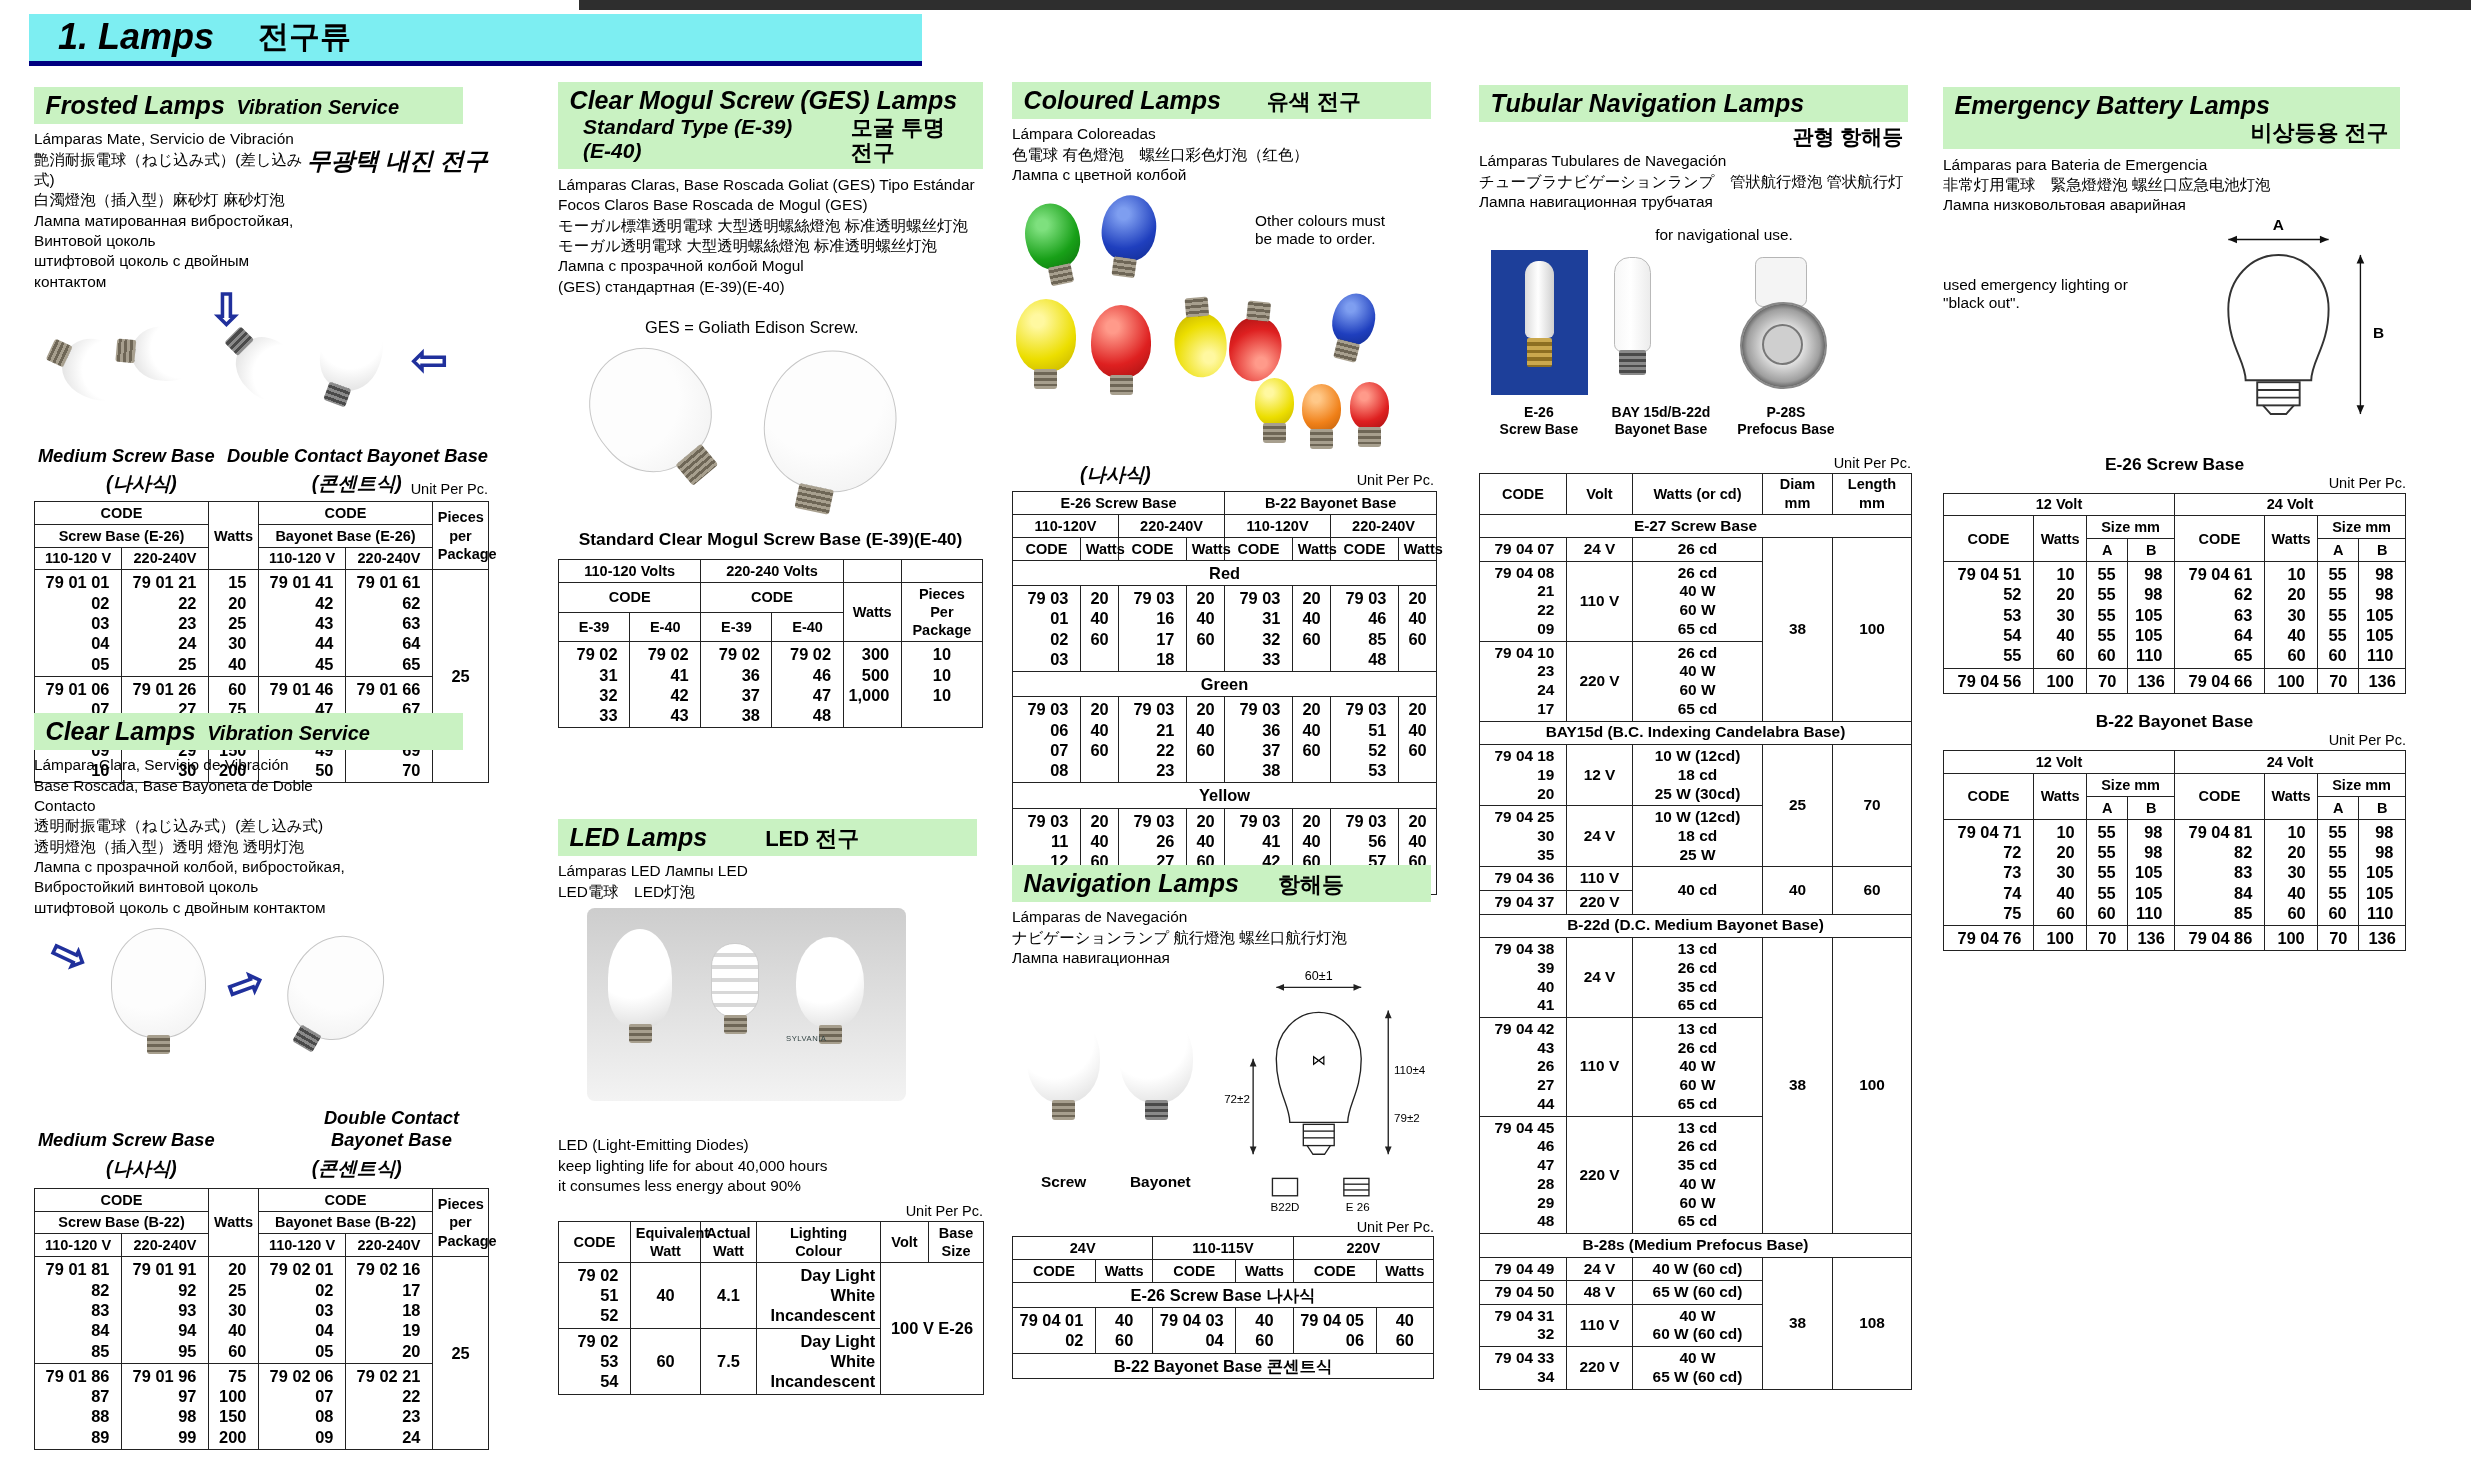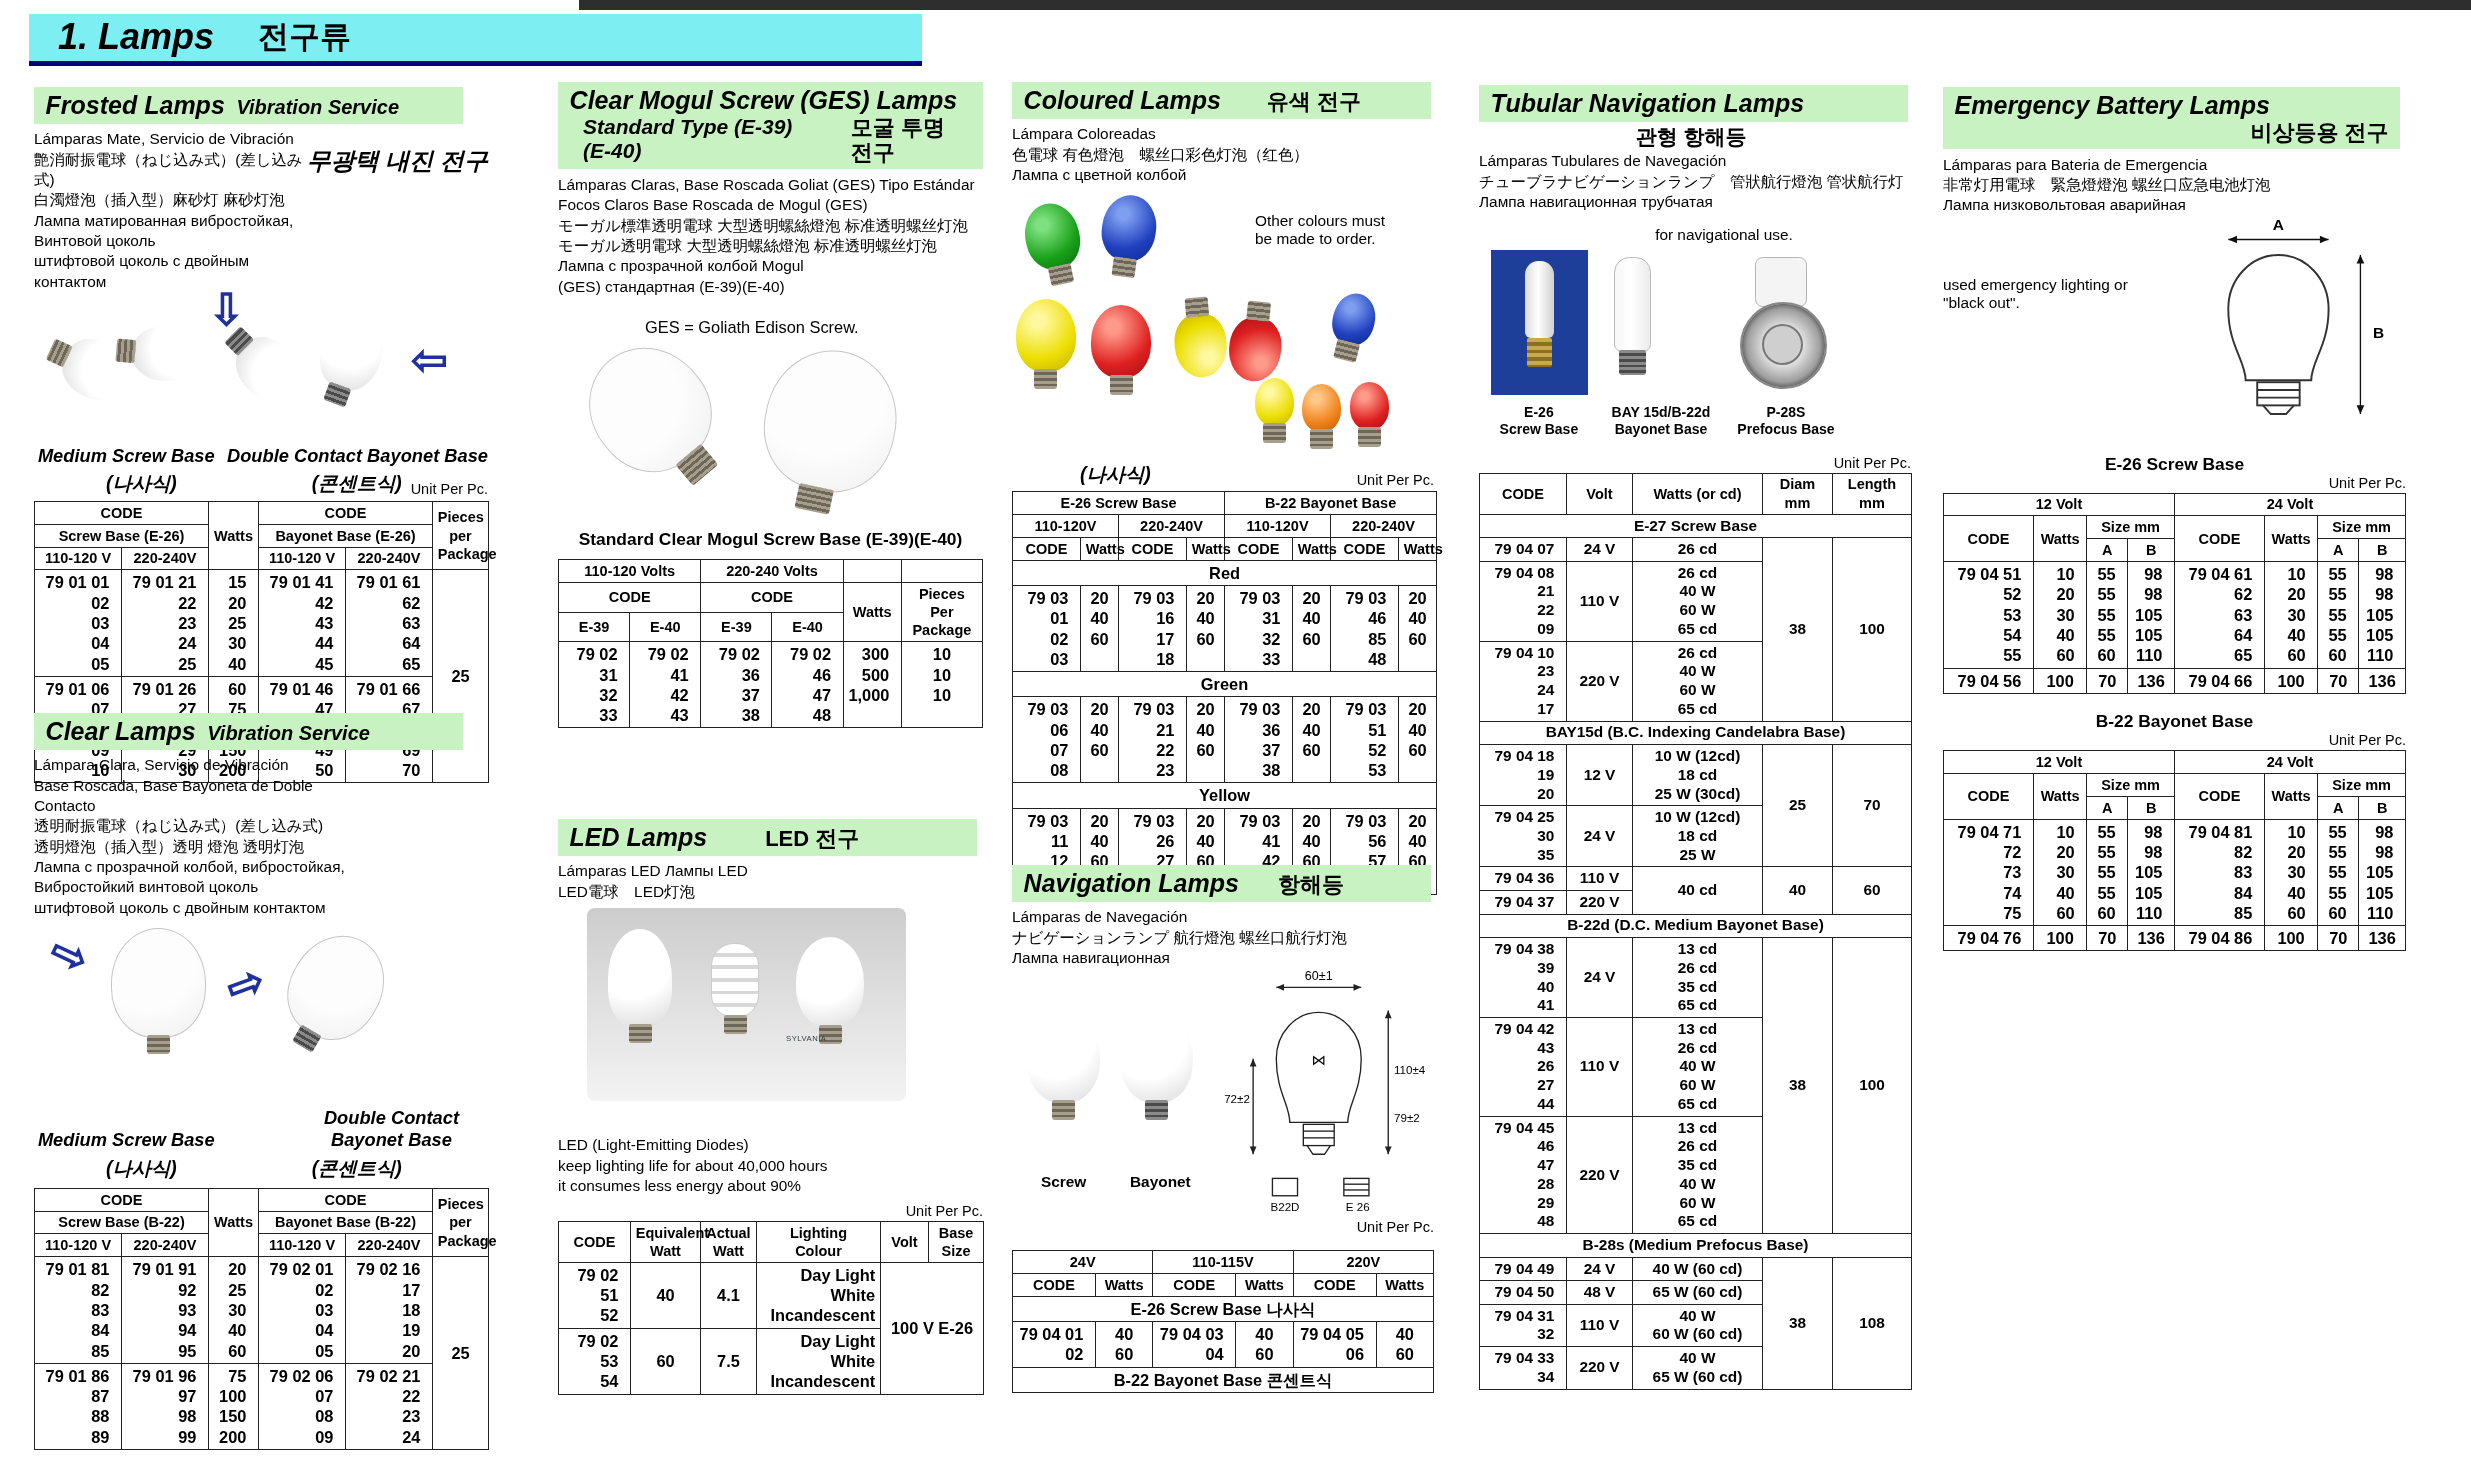--- a/index.html
+++ b/index.html
@@ -10,21 +10,21 @@
   
   .title-bar{left:29px;top:13.5px;width:893px;height:52px;background:#7deef2;border-bottom:5.8px solid #000080;
              display:flex;align-items:center;gap:44px;padding-left:29px;box-sizing:border-box}
   .title-en{font-size:36px;font-weight:bold;font-style:italic}
   .title-ko{font-size:31px;font-weight:bold}
   
   .shdr{background:#c9f2c2;padding:3.9px 11.6px;font-weight:bold;font-style:italic;font-size:25px;line-height:1.15}
   .shdr .sub{font-size:20px;margin-left:11.6px}
   .shdr .ko{font-style:normal;font-size:22px;margin-left:39px}
   .shdr .line2{display:flex;justify-content:space-between;font-size:21px;padding-left:13.5px}
-  .krow{font-size:21px;font-weight:bold;text-align:center;padding-right:7.7px;margin-top:1.9px}
+  .krow{font-size:21px;font-weight:bold;text-align:right;padding-right:7.7px;margin-top:1.9px}
   .kside{font-size:24px;font-weight:bold;font-style:italic;margin-top:21px;white-space:nowrap}
   .desc{font-size:15.4px;line-height:1.32;white-space:pre-line;margin-top:5.8px}
   .note{font-size:15.4px;white-space:pre-line}
   .cap{font-weight:bold;font-style:italic;font-size:18.3px;white-space:pre-line}
   .klabel{font-weight:bold;font-style:italic;font-size:19.3px}
   .unit{font-size:14.5px;text-align:right}
   
   table{border-collapse:collapse;table-layout:fixed;width:100%}
   th,td{border:1.9px solid #222;padding:1.9px 4.8px;white-space:pre-line;box-sizing:border-box}
   th{font-size:14.5px;font-weight:bold;text-align:center;vertical-align:middle;line-height:1.25}
@@ -693,21 +693,21 @@
       <text x="100" y="12" text-anchor="middle" font-size="13">60±1</text>
       <text x="2" y="140" font-size="12">72±2</text>
       <text x="178" y="110" font-size="12">110±4</text>
       <text x="178" y="160" font-size="12">79±2</text>
       <text x="100" y="100" text-anchor="middle" font-size="15">⋈</text>
       <text x="50" y="252" font-size="12">B22D</text>
       <text x="128" y="252" font-size="12">E 26</text>
     </svg>
   </div>
   <div class="unit">Unit Per Pc.</div>
-  <table style="margin-top:15px">
+  <table style="margin-top:1px">
     <colgroup>
         <col style="width:81px">
         <col style="width:56px">
         <col style="width:81px">
         <col style="width:56px">
         <col style="width:81px">
         <col style="width:56px">
       </colgroup>
     <tbody>
         <tr>

